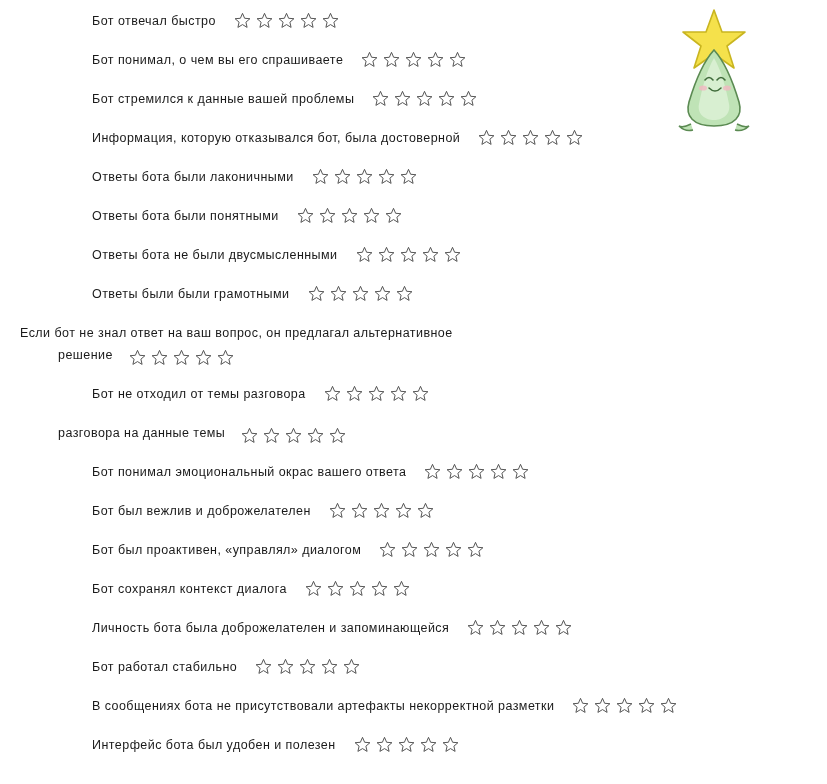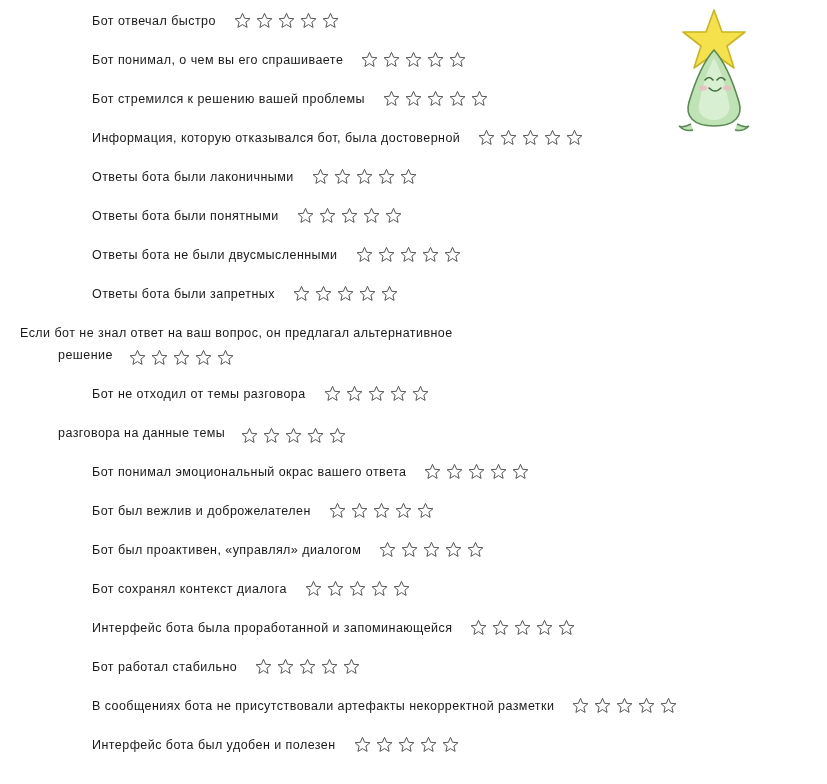--- a/index.html
+++ b/index.html
@@ -140,21 +140,21 @@
           </svg>
         </span>
         <span class="star">
           <svg viewBox="0 0 20 20" width="17" height="17">
             <polygon points="10,1.6 12.5,7.4 18.7,7.9 14,12 15.4,18.1 10,14.8 4.6,18.1 6,12 1.3,7.9 7.5,7.4" fill="none" stroke="#4a4a4a" stroke-width="1.1" stroke-linejoin="round"></polygon>
           </svg>
         </span>
       </span>
     </div>
     <div class="q-row">
-      <span class="q-text">Бот стремился к решению вашей проблемы</span>
+      <span class="q-text">Бот стремился к данные вашей проблемы</span>
       <span class="stars">
         <span class="star">
           <svg viewBox="0 0 20 20" width="17" height="17">
             <polygon points="10,1.6 12.5,7.4 18.7,7.9 14,12 15.4,18.1 10,14.8 4.6,18.1 6,12 1.3,7.9 7.5,7.4" fill="none" stroke="#4a4a4a" stroke-width="1.1" stroke-linejoin="round"></polygon>
           </svg>
         </span>
         <span class="star">
           <svg viewBox="0 0 20 20" width="17" height="17">
             <polygon points="10,1.6 12.5,7.4 18.7,7.9 14,12 15.4,18.1 10,14.8 4.6,18.1 6,12 1.3,7.9 7.5,7.4" fill="none" stroke="#4a4a4a" stroke-width="1.1" stroke-linejoin="round"></polygon>
           </svg>
@@ -290,21 +290,21 @@
           </svg>
         </span>
         <span class="star">
           <svg viewBox="0 0 20 20" width="17" height="17">
             <polygon points="10,1.6 12.5,7.4 18.7,7.9 14,12 15.4,18.1 10,14.8 4.6,18.1 6,12 1.3,7.9 7.5,7.4" fill="none" stroke="#4a4a4a" stroke-width="1.1" stroke-linejoin="round"></polygon>
           </svg>
         </span>
       </span>
     </div>
     <div class="q-row">
-      <span class="q-text">Ответы бота были запретных</span>
+      <span class="q-text">Ответы были были грамотными</span>
       <span class="stars">
         <span class="star">
           <svg viewBox="0 0 20 20" width="17" height="17">
             <polygon points="10,1.6 12.5,7.4 18.7,7.9 14,12 15.4,18.1 10,14.8 4.6,18.1 6,12 1.3,7.9 7.5,7.4" fill="none" stroke="#4a4a4a" stroke-width="1.1" stroke-linejoin="round"></polygon>
           </svg>
         </span>
         <span class="star">
           <svg viewBox="0 0 20 20" width="17" height="17">
             <polygon points="10,1.6 12.5,7.4 18.7,7.9 14,12 15.4,18.1 10,14.8 4.6,18.1 6,12 1.3,7.9 7.5,7.4" fill="none" stroke="#4a4a4a" stroke-width="1.1" stroke-linejoin="round"></polygon>
           </svg>
@@ -535,21 +535,21 @@
           </svg>
         </span>
         <span class="star">
           <svg viewBox="0 0 20 20" width="17" height="17">
             <polygon points="10,1.6 12.5,7.4 18.7,7.9 14,12 15.4,18.1 10,14.8 4.6,18.1 6,12 1.3,7.9 7.5,7.4" fill="none" stroke="#4a4a4a" stroke-width="1.1" stroke-linejoin="round"></polygon>
           </svg>
         </span>
       </span>
     </div>
     <div class="q-row">
-      <span class="q-text">Интерфейс бота была проработанной и запоминающейся</span>
+      <span class="q-text">Личность бота была доброжелателен и запоминающейся</span>
       <span class="stars">
         <span class="star">
           <svg viewBox="0 0 20 20" width="17" height="17">
             <polygon points="10,1.6 12.5,7.4 18.7,7.9 14,12 15.4,18.1 10,14.8 4.6,18.1 6,12 1.3,7.9 7.5,7.4" fill="none" stroke="#4a4a4a" stroke-width="1.1" stroke-linejoin="round"></polygon>
           </svg>
         </span>
         <span class="star">
           <svg viewBox="0 0 20 20" width="17" height="17">
             <polygon points="10,1.6 12.5,7.4 18.7,7.9 14,12 15.4,18.1 10,14.8 4.6,18.1 6,12 1.3,7.9 7.5,7.4" fill="none" stroke="#4a4a4a" stroke-width="1.1" stroke-linejoin="round"></polygon>
           </svg>

